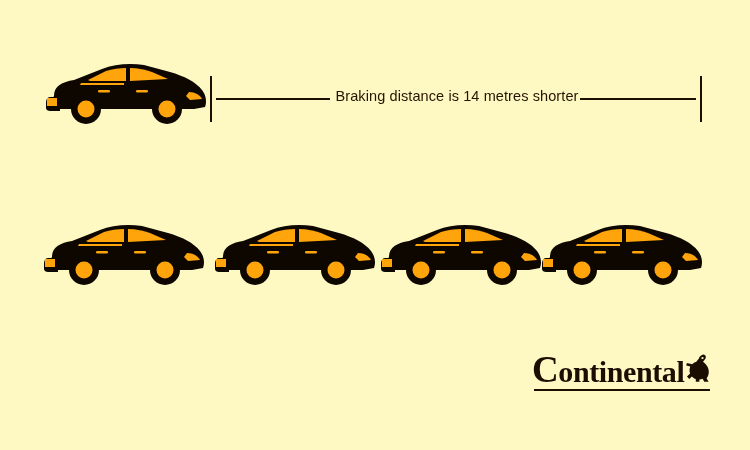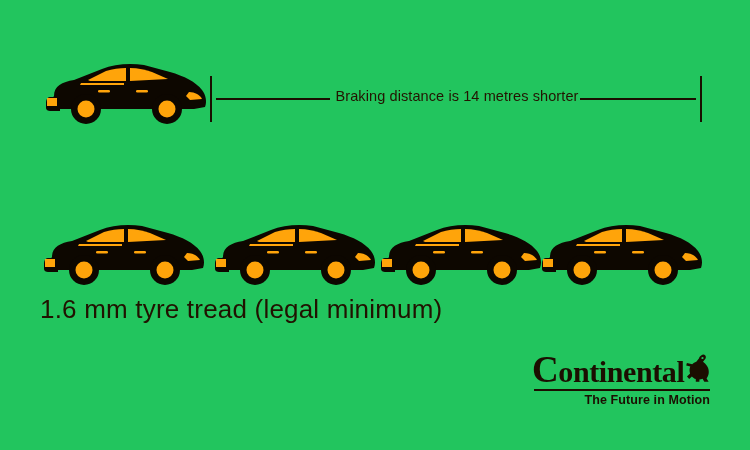--- a/index.html
+++ b/index.html
@@ -135,21 +135,21 @@
     font-size: 12.5px;
     font-weight: bold;
     color: #1b0e00;
     letter-spacing: 0.1px;
     white-space: nowrap;
   }
 </style>
 </head>
 <body>
 
-<div id="infographic" style="background: #22c55e;">
+<div id="infographic" style="background: #fef9c3;">
 
   <svg id="car-premium" class="car" viewBox="0 0 166 80" xmlns="http://www.w3.org/2000/svg">
     <g>
       <path fill="#0d0700" d="M10,44 C10,34 18,30 30,28 L58,17 C70,12 86,11 100,13
         L126,20 C140,24 152,30 158,38 C162,43 163,50 161,55
         L150,57 L138,57 L128,57 L60,57 L48,57 L34,57 L16,57
         C10,56 7,51 8,47 Z"></path>
       <path fill="#0d0700" d="M6,45 C4,45 2,47 2,50 L2,56 C2,58 4,59 6,59 L16,59
         L16,45 Z"></path>
 
@@ -257,35 +257,33 @@
       <rect fill="#FFA40A" x="92" y="38" width="12" height="2.6" rx="1.3"></rect>
       <path fill="#FFA40A" d="M145,40 C151,40 156,43 158,47 L146,48 L142,44 Z"></path>
       <path fill="#FFA40A" d="M3,46 L13,46 L13,54 L3,54 Z"></path>
       <circle fill="#0d0700" cx="42" cy="57" r="15"></circle>
       <circle fill="#FFA40A" cx="42" cy="57" r="8.5"></circle>
       <circle fill="#0d0700" cx="123" cy="57" r="15"></circle>
       <circle fill="#FFA40A" cx="123" cy="57" r="8.5"></circle>
     </g>
   </svg>
 
-  <div id="caption-legal" class="caption">1.6 mm tyre tread (legal minimum)</div>
 
   <div id="logo">
     <div id="logo-wordmark"><span class="big-c">C</span><span>ontinental</span></div>
 
     <svg id="logo-horse" viewBox="0 0 30 32" xmlns="http://www.w3.org/2000/svg">
       <path fill="#1b0e00" d="M19.5,2.2 C20.8,1.2 22.4,1.4 23.3,2.6
         C24.1,3.7 24.0,5.1 23.2,6.1 L21.0,8.7 C22.6,9.8 24.1,11.3 25.2,13.2
         C26.6,15.6 27.1,18.4 26.6,21.0 C26.3,22.6 25.6,24.1 24.6,25.4
         L26.6,28.8 L22.3,28.8 L20.6,25.8 C19.6,26.2 18.5,26.5 17.4,26.5
         L17.4,28.8 L13.8,28.8 L13.8,26.0 C12.3,25.5 10.9,24.6 9.9,23.4
         L7.2,25.9 L5.0,23.6 L8.1,20.5 C7.7,19.4 7.5,18.3 7.5,17.1
         C7.5,15.8 7.8,14.6 8.3,13.5 L4.2,12.6 L4.9,9.9 L10.2,11.3
         C11.3,10.1 12.7,9.2 14.3,8.8 L16.9,5.5 C17.0,4.2 18.1,3.3 19.5,2.2 Z
         M20.3,3.9 C19.7,4.0 19.3,4.6 19.4,5.2 C19.5,5.8 20.1,6.2 20.7,6.1
         C21.3,6.0 21.7,5.4 21.6,4.8 C21.5,4.2 20.9,3.8 20.3,3.9 Z"></path>
     </svg>
 
     <div id="logo-rule"></div>
-    <div id="logo-tagline">The Future in Motion</div>
   </div>
 
 </div>
 
 </body></html>

